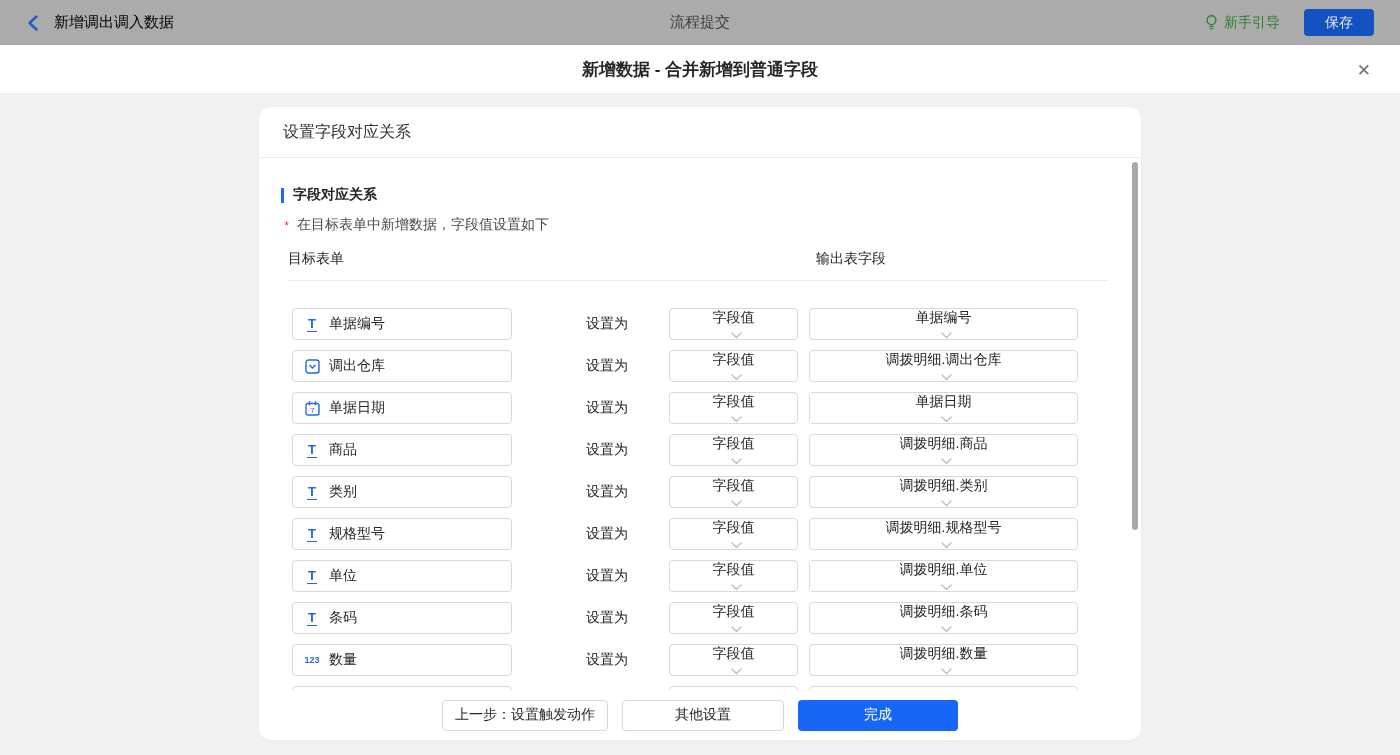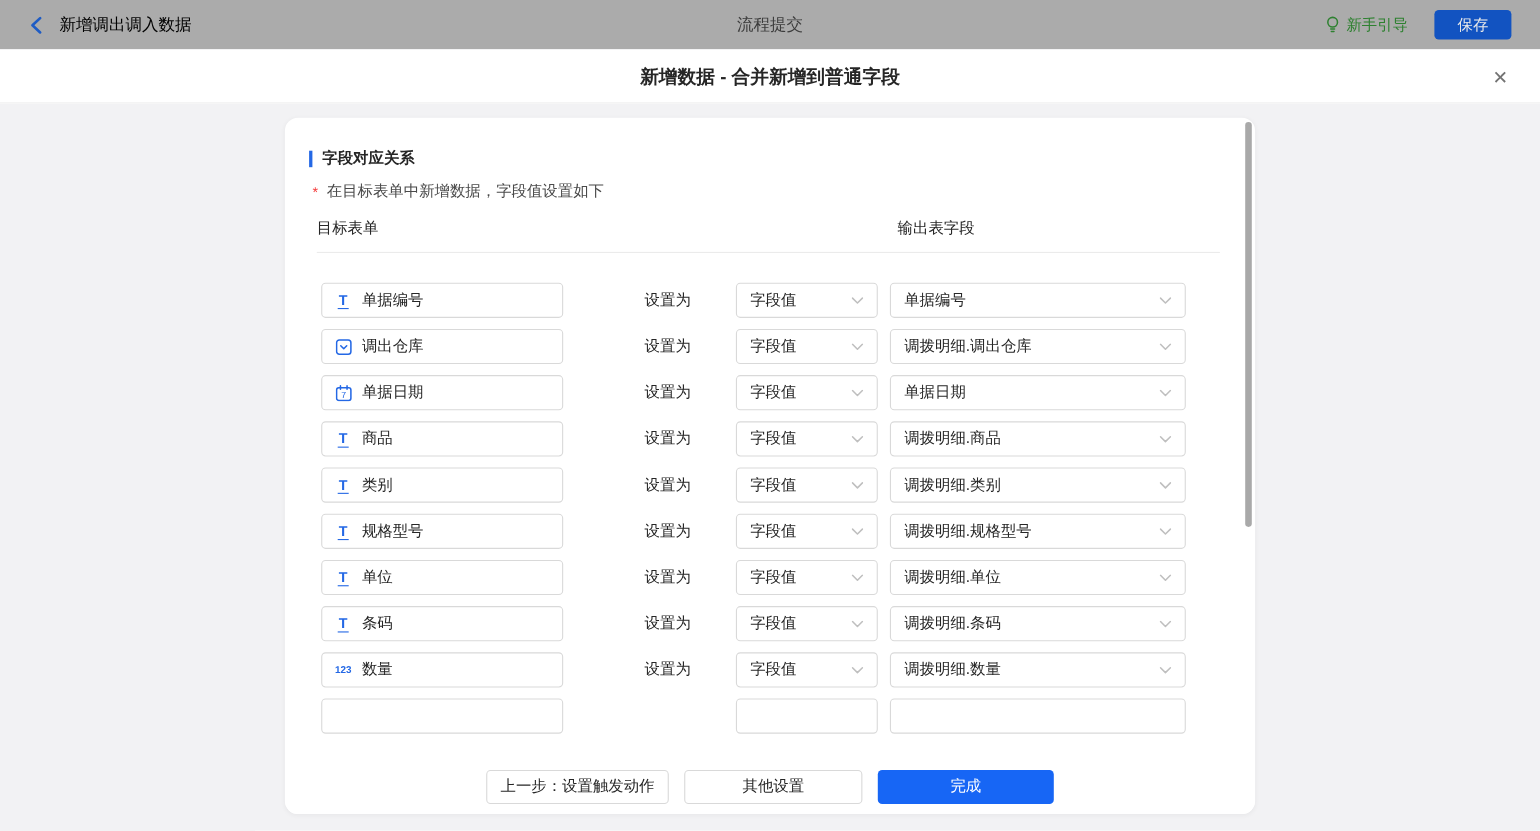--- a/index.html
+++ b/index.html
@@ -62,21 +62,21 @@
   .field-icon.icon-text .ic-text { display:inline-block; }
   .field-icon.icon-select .ic-select { display:inline-block; }
   .field-icon.icon-date .ic-date { display:inline-block; }
   .field-icon.icon-number .ic-number { display:inline-block; }
   .ic-text { color:#2468e5; font-weight:700; font-size:13px; line-height:13px;
              border-bottom:1.5px solid #2468e5; padding:0 1px 1px; }
   .ic-number { color:#2468e5; font-size:9px; font-weight:600; letter-spacing:0; }
   .field-label { font-size:14px; color:#262626; }
   .set-as { width:42px; margin-left:74px; font-size:14px; color:#262626; }
   .select { display:flex; align-items:center; height:32px; border:1px solid #d9d9d9;
-            border-radius:4px; background:#fff; padding:0 12px; cursor:pointer; }
+            border-radius:4px; background:#fff; padding:0 12px; cursor:pointer;flex-direction:column; }
   .select .sel-text { flex:1; font-size:14px; color:#262626; white-space:nowrap; overflow:hidden; }
   .select.method { width:129px; margin-left:41px; }
   .select.output { width:269px; margin-left:11px; }
   .chev { flex:0 0 auto; margin-left:6px; }
 
   
   .card-footer { flex:0 0 50px; background:#fff; display:flex; align-items:center;
                  justify-content:center; gap:14px; }
   .btn { height:31px; border-radius:4px; font-size:14px; cursor:pointer;
          display:inline-flex; align-items:center; justify-content:center;text-align:right; }
@@ -109,20 +109,21 @@
   </div>
 </div>
 
 <div class="modal">
   <div class="modal-header">
     <span class="modal-title">新增数据 - 合并新增到普通字段</span>
     <span class="modal-close">✕</span>
   </div>
   <div class="modal-body">
     <div class="card">
+      <div class="card-header">设置字段对应关系</div>
 
       <div class="card-scroll">
         <div class="section-title">
           <span class="section-bar"></span>
           <span class="section-text">字段对应关系</span>
         </div>
         <div class="note">
           <span class="note-star">*</span>
           <span>在目标表单中新增数据，字段值设置如下</span>
         </div>

